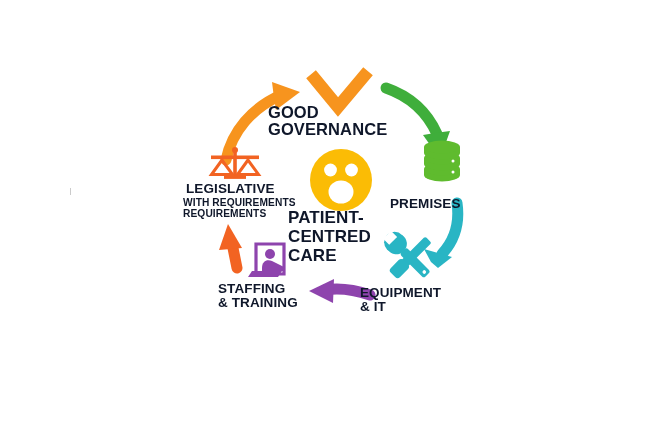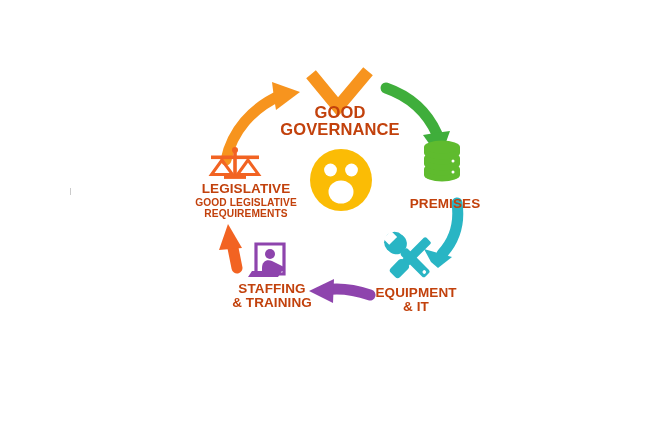--- a/index.html
+++ b/index.html
@@ -15,22 +15,22 @@
     position: relative;
   }
   #diagram-root {
     position: absolute;
     left: 0; top: 0;
     width: 660px;
     height: 439px;
   }
   .node-label {
     position: absolute;
-    text-align: center;
-    color: #c2410c;
+    text-align: left;
+    color: #0f172a;
     font-weight: bold;
     letter-spacing: 0.1px;
     line-height: 1.06;
     white-space: pre-line;
     user-select: none;
   }
   .lbl-governance {
     left: 268px; top: 104px; width: 144px;
     font-size: 16.5px;
   }
@@ -186,19 +186,22 @@
   <div class="node-label lbl-premises">PREMISES</div>
 
   <div class="node-label lbl-equipment">EQUIPMENT
 &amp; IT</div>
 
   <div class="node-label lbl-staffing">STAFFING
 &amp; TRAINING</div>
 
   <div class="node-label lbl-compliance-main">LEGISLATIVE</div>
 
-  <div class="node-label lbl-compliance-sub">GOOD LEGISLATIVE
+  <div class="node-label lbl-compliance-sub">WITH REQUIREMENTS
 REQUIREMENTS</div>
 
+  <div class="node-label lbl-center">PATIENT-
+CENTRED
+CARE</div>
 
   <div class="tiny-artifact"></div>
 
 </div>
 
 </body></html>

